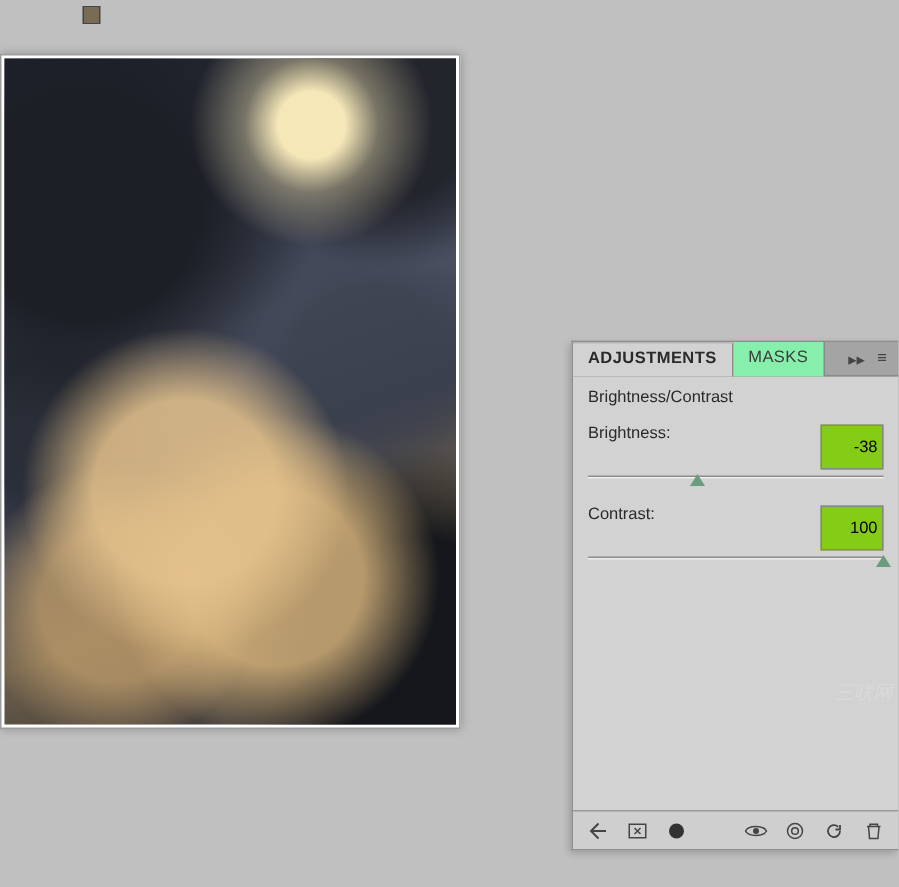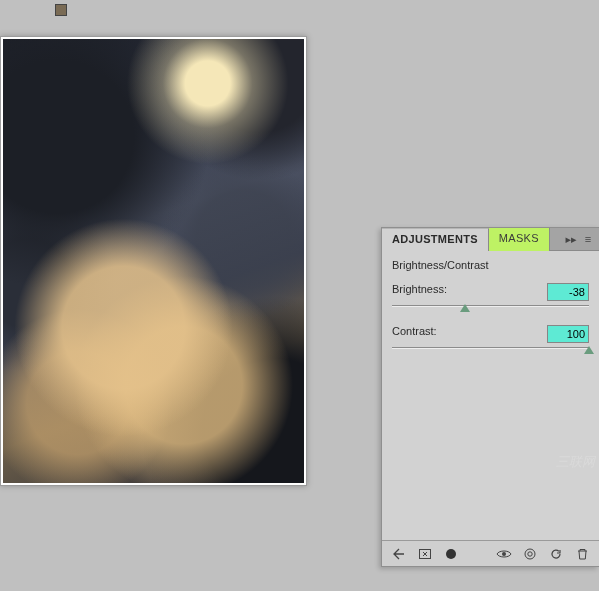--- a/index.html
+++ b/index.html
@@ -64,21 +64,21 @@
 .tabbar {
   display: flex;
   align-items: center;
   height: 23px;
   background: #a4a4a4;
   border-bottom: 1px solid #8a8a8a;
 }
 .tab {
   height: 23px;
   padding: 4px 10px 0;
-  background: #bef264;
+  background: #86efac;
   color: #3b3b3b;
   border-right: 1px solid #8a8a8a;
   letter-spacing: .3px;
   cursor: pointer;
 }
 .tab.active {
   background: #d2d2d2;
   font-weight: bold;
   color: #2a2a2a;
   border-top: 1px solid #b5b5b5;
@@ -91,23 +91,23 @@
   color: #444;
 }
 .panel-body {
   flex: 1;
   padding: 8px 10px 6px;
 }
 .panel-title { font-weight: normal; margin-bottom: 12px; }
 .adj-row { margin: 6px 0 18px; position: relative; }
 .adj-label-row { display: flex; justify-content: space-between; align-items: flex-start; margin-bottom: 4px; }
 .adj-input {
-  width: 42px; height: 18px;
+  width: 42px; height: 30px;
   border: 1px solid #868686;
-  background: #5eead4;
+  background: #84cc16;
   text-align: right;
   padding: 0 3px;
   font-size: 11px;
   font-family: inherit;
 }
 .slider-track {
   height: 0;
   border-top: 1px solid #8c8c8c;
   border-bottom: 1px solid #eee;
   margin: 2px 0 0;

